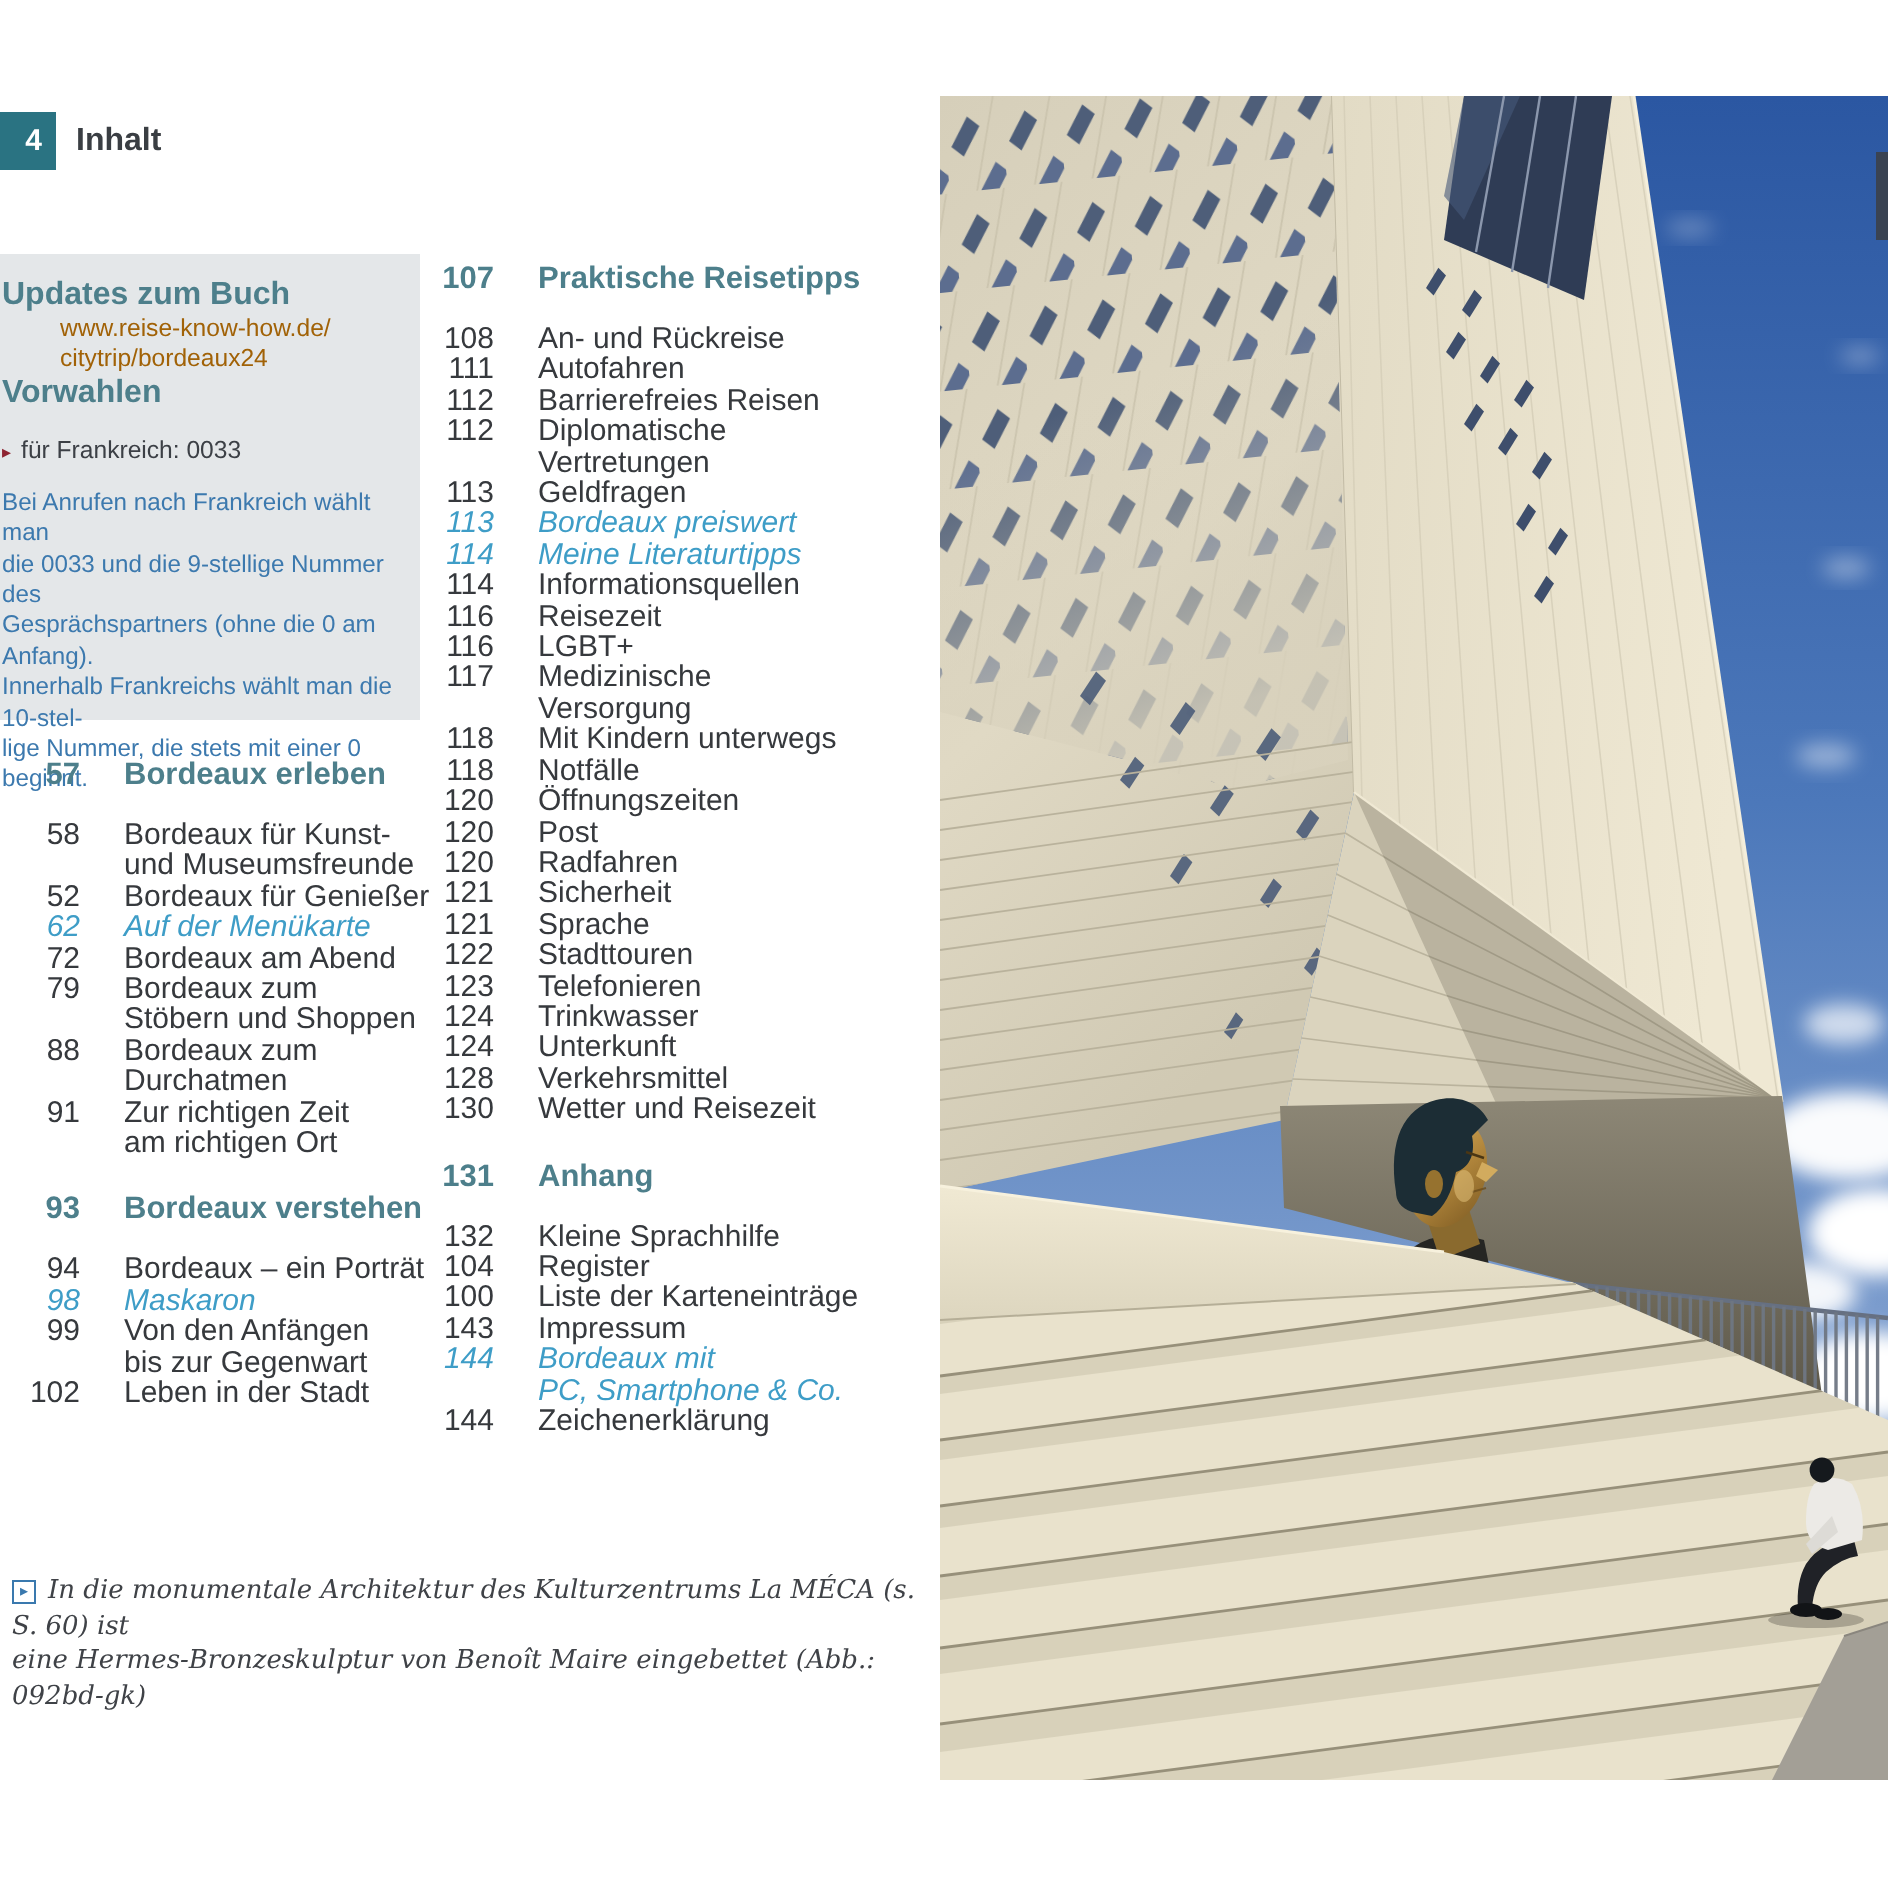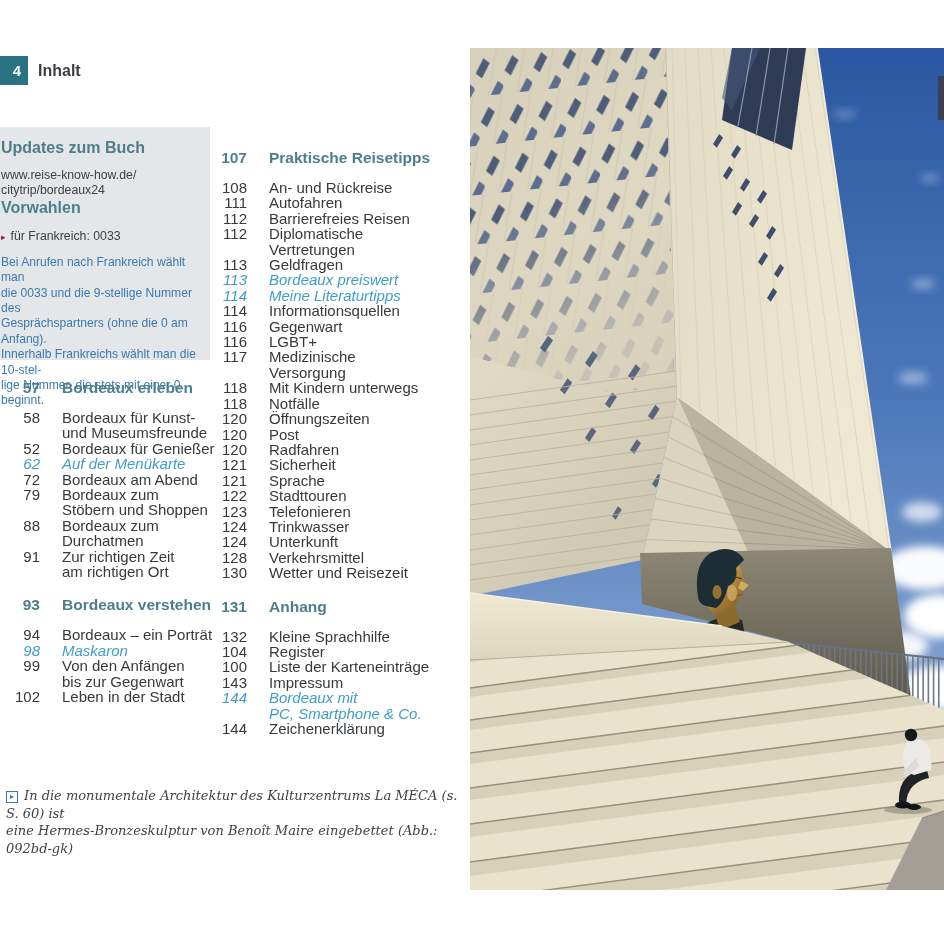--- a/index.html
+++ b/index.html
@@ -9,30 +9,30 @@
   
   .pagenum-box{position:absolute;left:-18px;top:56px;width:46px;height:29px;background:#2a7382;
     color:#fff;font-weight:bold;font-size:15px;display:flex;align-items:center;justify-content:flex-end;
     padding-right:7px;box-sizing:border-box;}
   .header-title{position:absolute;left:38px;top:62px;font-size:16px;font-weight:bold;color:#3a3e43;}
 
   
   .info-box{position:absolute;left:-12px;top:127px;width:222px;height:233px;background:#e4e7e9;
     box-sizing:border-box;padding:12px 8px 0 13px;}
   .ib-heading{font-size:16px;font-weight:bold;color:#4d7f8b;}
-  .ib-url{margin-top:11px;font-size:12.3px;line-height:15.4px;color:#404040;white-space:pre-line;}
+  .ib-url{font-size:12.3px;line-height:15.4px;color:#a16207;white-space:pre-line;padding-left:29px;}
   .ib-heading2{}
   .ib-bullet{margin-top:12px;font-size:12.3px;color:#3c4046;display:flex;gap:5px;align-items:baseline;}
   .ib-bullet .arrow{color:#8e2431;font-size:9px;}
   .ib-note{margin-top:12px;font-size:12.1px;line-height:15.4px;color:#3c79ae;white-space:pre-line;}
 
   
   .toc-col{position:absolute;}
   #toc-left{left:8px;top:378px;width:212px;}
-  #toc-right{left:215px;top:148px;width:248px;}
+  #toc-right{left:215px;top:130px;width:248px;}
   .toc-section{margin:0;}
   .toc-section + .toc-section{margin-top:16px;}
   .toc-head{display:flex;font-weight:bold;color:#4d7f8b;font-size:15.5px;line-height:20px;}
   .toc-num{width:32px;text-align:right;margin-right:22px;flex:none;}
   .toc-entries{margin-top:12px;}
   .toc-row{display:flex;font-size:15px;line-height:15.4px;color:#36393d;}
   .toc-row.em{color:#3e9dc7;font-style:italic;}
   .toc-label{white-space:pre-line;}
 
   
@@ -174,21 +174,21 @@
           <div class="toc-row em">
             <span class="toc-num">114</span>
             <span class="toc-label">Meine Literaturtipps</span>
           </div>
           <div class="toc-row">
             <span class="toc-num">114</span>
             <span class="toc-label">Informationsquellen</span>
           </div>
           <div class="toc-row">
             <span class="toc-num">116</span>
-            <span class="toc-label">Gegenwart</span>
+            <span class="toc-label">Reisezeit</span>
           </div>
           <div class="toc-row">
             <span class="toc-num">116</span>
             <span class="toc-label">LGBT+</span>
           </div>
           <div class="toc-row">
             <span class="toc-num">117</span>
             <span class="toc-label">Medizinische
 Versorgung</span>
           </div>

